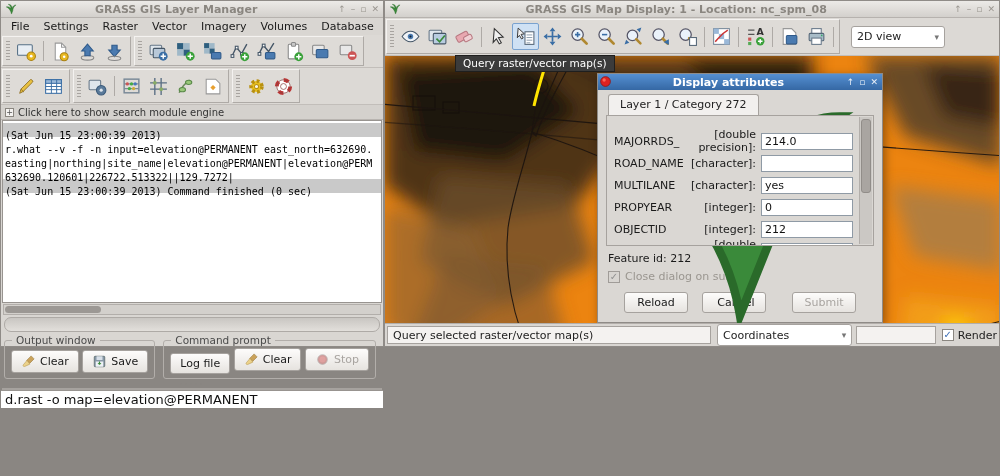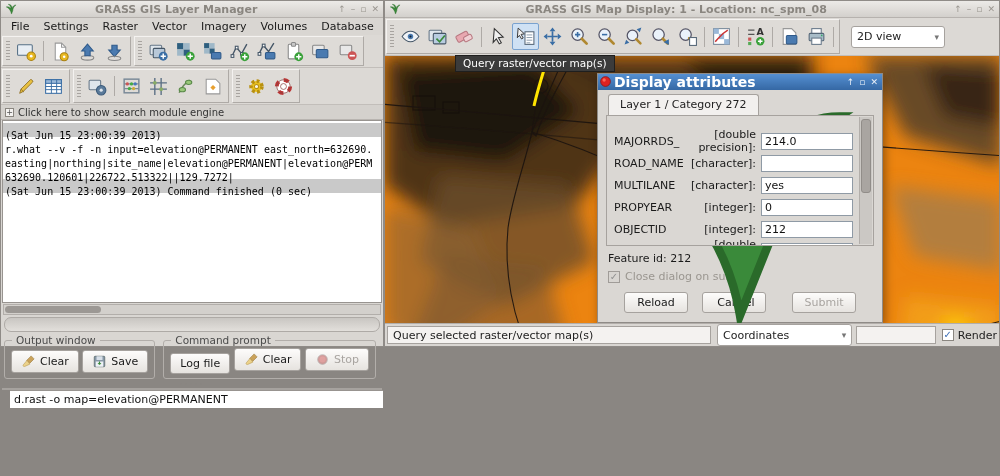--- a/index.html
+++ b/index.html
@@ -48,37 +48,37 @@
   .btn.disabled svg{opacity:.45;}
   .sash{flex:0 0 7px;text-align:center;color:#8a8680;font-size:9px;line-height:6px;letter-spacing:2px;}
   .sash::after{content:"·····";}
   .prompt-area{flex:1;background:#fff;border:1px solid #a6a29e;margin:0 1px;}
   
   .tabs-row{flex:0 0 23px;display:flex;align-items:flex-end;background:#d9d6d2;padding:2px 2px 0;border-top:1px solid #c6c2be;border-bottom:1px solid #aeaaa6;}
   .tab{padding:3px 9px 4px;font-size:11px;color:#333;border:1px solid transparent;border-bottom:none;position:relative;}
   .tab:not(.active)+.tab:not(.active){border-left:1px solid #bab6b2;}
   .tab.active{background:#f7f6f5;border-color:#a6a29e;border-radius:3px 3px 0 0;font-weight:bold;top:1px;}
   .lm-status{flex:0 0 18px;display:flex;}
-  .lm-status input{flex:1;border:none;border-top:1px solid #989490;background:#fff;font-family:"DejaVu Sans","Liberation Sans",sans-serif;font-size:11px;padding:1px 4px;color:#111;margin-left:9px;}
+  .lm-status input{flex:1;border:none;border-top:1px solid #989490;background:#fff;font-family:"DejaVu Sans","Liberation Sans",sans-serif;font-size:13px;padding:1px 4px;color:#111;}
   
   .dropdown{margin-left:8px;display:flex;align-items:center;justify-content:space-between;width:94px;height:22px;background:#fff;border:1px solid #a6a29e;border-radius:3px;padding:0 5px;font-size:11px;color:#222;}
   .dropdown .chev{color:#777;font-size:9px;}
   .map-area{position:relative;flex:1;background:#ec8410;overflow:hidden;}
   .map-area svg{position:absolute;left:0;top:0;}
   .tooltip{position:absolute;left:70px;top:54px;z-index:6;background:#3b3b3b;border:1px solid #1f1f1f;color:#fff;font-size:10.5px;padding:1px 7px 2px;white-space:nowrap;}
   .md-status{flex:0 0 22px;display:flex;align-items:center;background:#d9d6d2;border-top:1px solid #b2aeaa;padding:0 2px;gap:4px;}
   .status-field{height:18px;background:#f4f2f0;border:1px solid #a6a29e;display:flex;align-items:center;padding:0 5px;font-size:11px;color:#222;}
   .checkwrap{display:flex;align-items:center;gap:4px;margin-left:2px;font-size:11px;}
   .checkbox{width:12px;height:12px;background:#fff;border:1px solid #8a8680;display:flex;align-items:center;justify-content:center;font-size:10px;color:#3a6cb4;font-weight:bold;line-height:10px;}
   .checkbox.gray{background:#d8d5d1;color:#909090;border-color:#a09c98;}
   
   .dialog{position:absolute;left:212px;top:72px;width:286px;height:250px;z-index:5;background:#dad7d3;border:1px solid #8f8b87;box-shadow:2px 3px 9px rgba(0,0,0,.38);display:flex;flex-direction:column;}
   .dlg-title{flex:0 0 16px;display:flex;align-items:center;background:linear-gradient(#5590d2,#3568a4);padding:0 4px;}
   .dlg-title .app-icon{width:12px;height:12px;}
-  .dlg-title .title{flex:1;color:#fff;font-weight:bold;font-size:14px;}
+  .dlg-title .title{flex:1;text-align:center;color:#fff;font-weight:bold;font-size:11px;}
   .dlg-title .winbtns span{color:#eaf0f8;}
   .dlg-tabrow{flex:0 0 24px;display:flex;align-items:flex-end;padding:3px 10px 0;}
   .dlg-tab{background:#f2f0ee;border:1px solid #a6a29e;border-bottom:1px solid #f2f0ee;border-radius:3px 3px 0 0;padding:3px 11px 4px;font-size:11px;position:relative;top:1px;}
   .dlg-panel{margin:0 8px;border:1px solid #a6a29e;background:#dad7d3;height:131px;overflow:hidden;position:relative;padding:14px 20px 0 0;}
   .field-row{display:flex;align-items:center;height:22px;padding:0 0 0 7px;}
   .f-label{font-size:11px;color:#1a1a1a;}
   .f-type{flex:1;text-align:right;padding-right:5px;font-size:11px;color:#1a1a1a;}
   .f-input{width:92px;height:17px;border:1px solid #8f9aa5;background:#fff;font-family:"DejaVu Sans","Liberation Sans",sans-serif;font-size:11px;padding:0 3px;color:#111;}
   .vscroll{position:absolute;right:1px;top:1px;bottom:1px;width:13px;background:#cBC8C4;background:#cbc8c4;border-left:1px solid #b2aeaa;}
   .vscroll .thumb{position:absolute;left:1px;right:1px;top:2px;height:58%;background:#a9a5a1;border:1px solid #918d89;border-radius:3px;}

